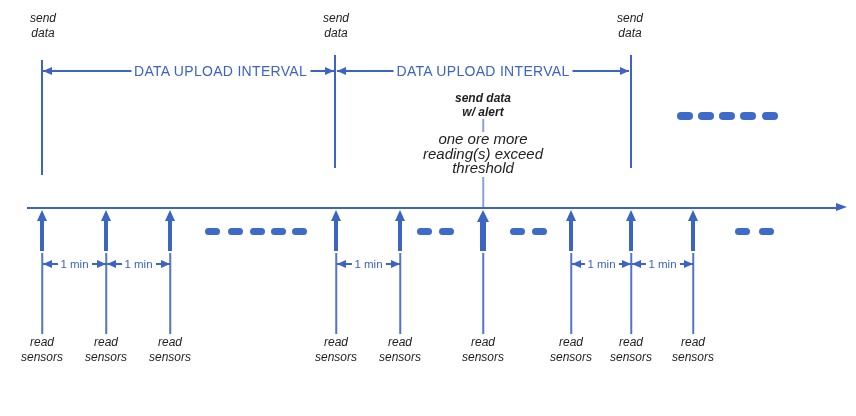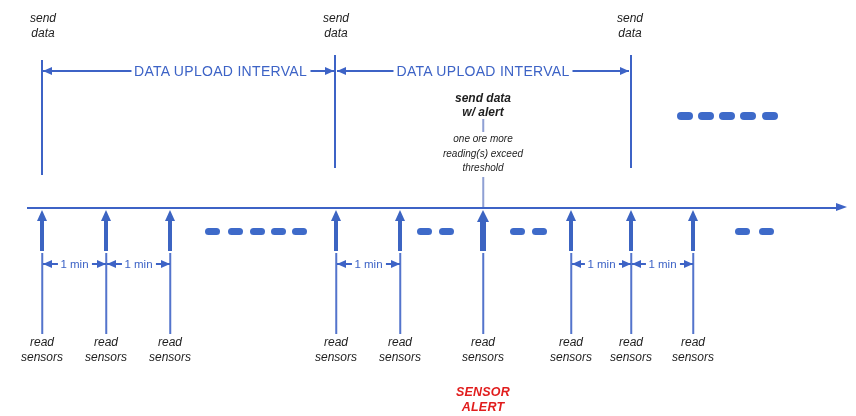--- a/index.html
+++ b/index.html
@@ -14,21 +14,21 @@
   html,body{margin:0;padding:0;background:var(--bg);}
   .stage{
     position:relative;width:856px;height:416px;background:var(--bg);
     font-family:"Liberation Sans", sans-serif;overflow:hidden;
   }
   
   .c{position:absolute;transform:translateX(-50%);text-align:center;white-space:pre-line;font-style:italic;}
   .black{color:var(--black);font-size:12px;line-height:15px;}
   .bold{font-weight:bold;}
   .red-t{color:var(--red);font-weight:bold;font-size:12.5px;line-height:15px;letter-spacing:.2px;}
-  .note{font-size:10px;line-height:14.5px;}
+  .note{font-size:15px;line-height:14.5px;}
 
   
   .vline{position:absolute;width:2px;background:var(--blue);transform:translateX(-50%);}
   .tick{position:absolute;width:1.5px;background:#5374cc;transform:translateX(-50%);}
   .conn{position:absolute;width:1.5px;background:var(--lightblue);transform:translateX(-50%);}
 
   
   .timeline{position:absolute;height:1.6px;background:var(--blue);}
   .tl-head{position:absolute;width:0;height:0;
     border-top:4.5px solid transparent;border-bottom:4.5px solid transparent;
@@ -216,16 +216,14 @@
 sensors</div>
   <div class="c black" style="left:483px;top:335px">read
 sensors</div>
   <div class="c black" style="left:571px;top:335px">read
 sensors</div>
   <div class="c black" style="left:631px;top:335px">read
 sensors</div>
   <div class="c black" style="left:693px;top:335px">read
 sensors</div>
 
-  <div class="c red-t" style="left:483px;top:385px">SENSOR
-ALERT</div>
 
 </div>
 
 </body></html>

